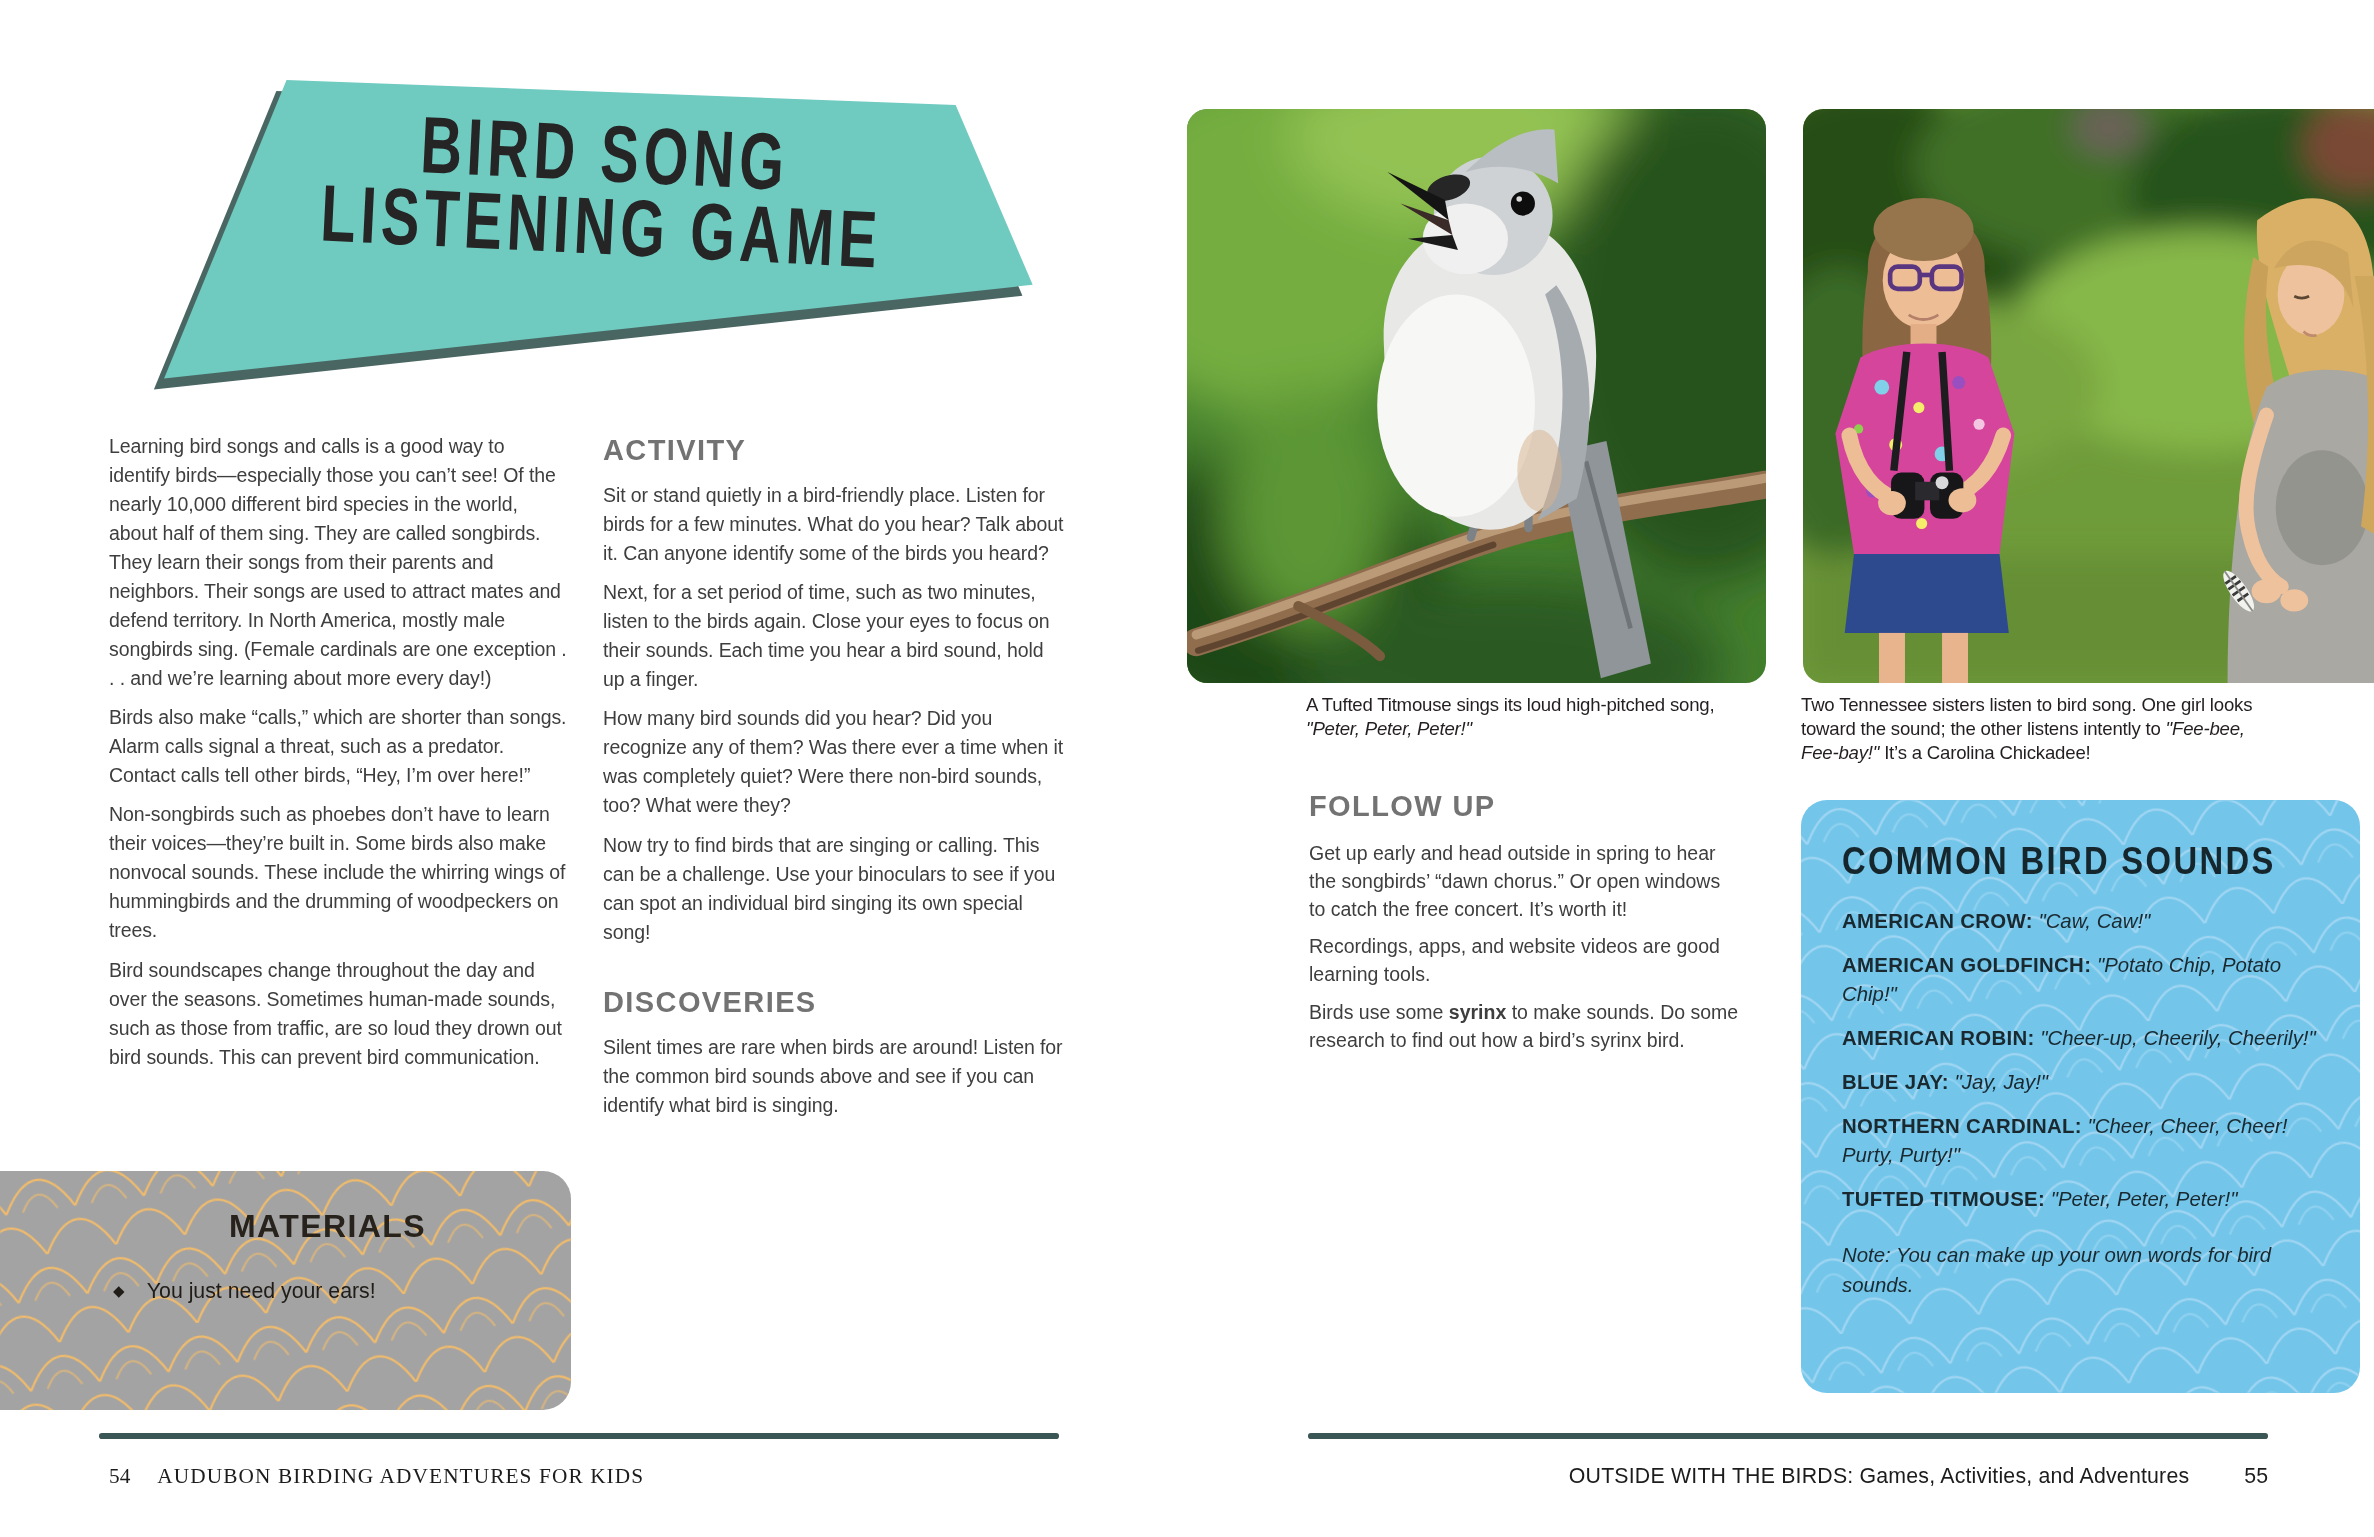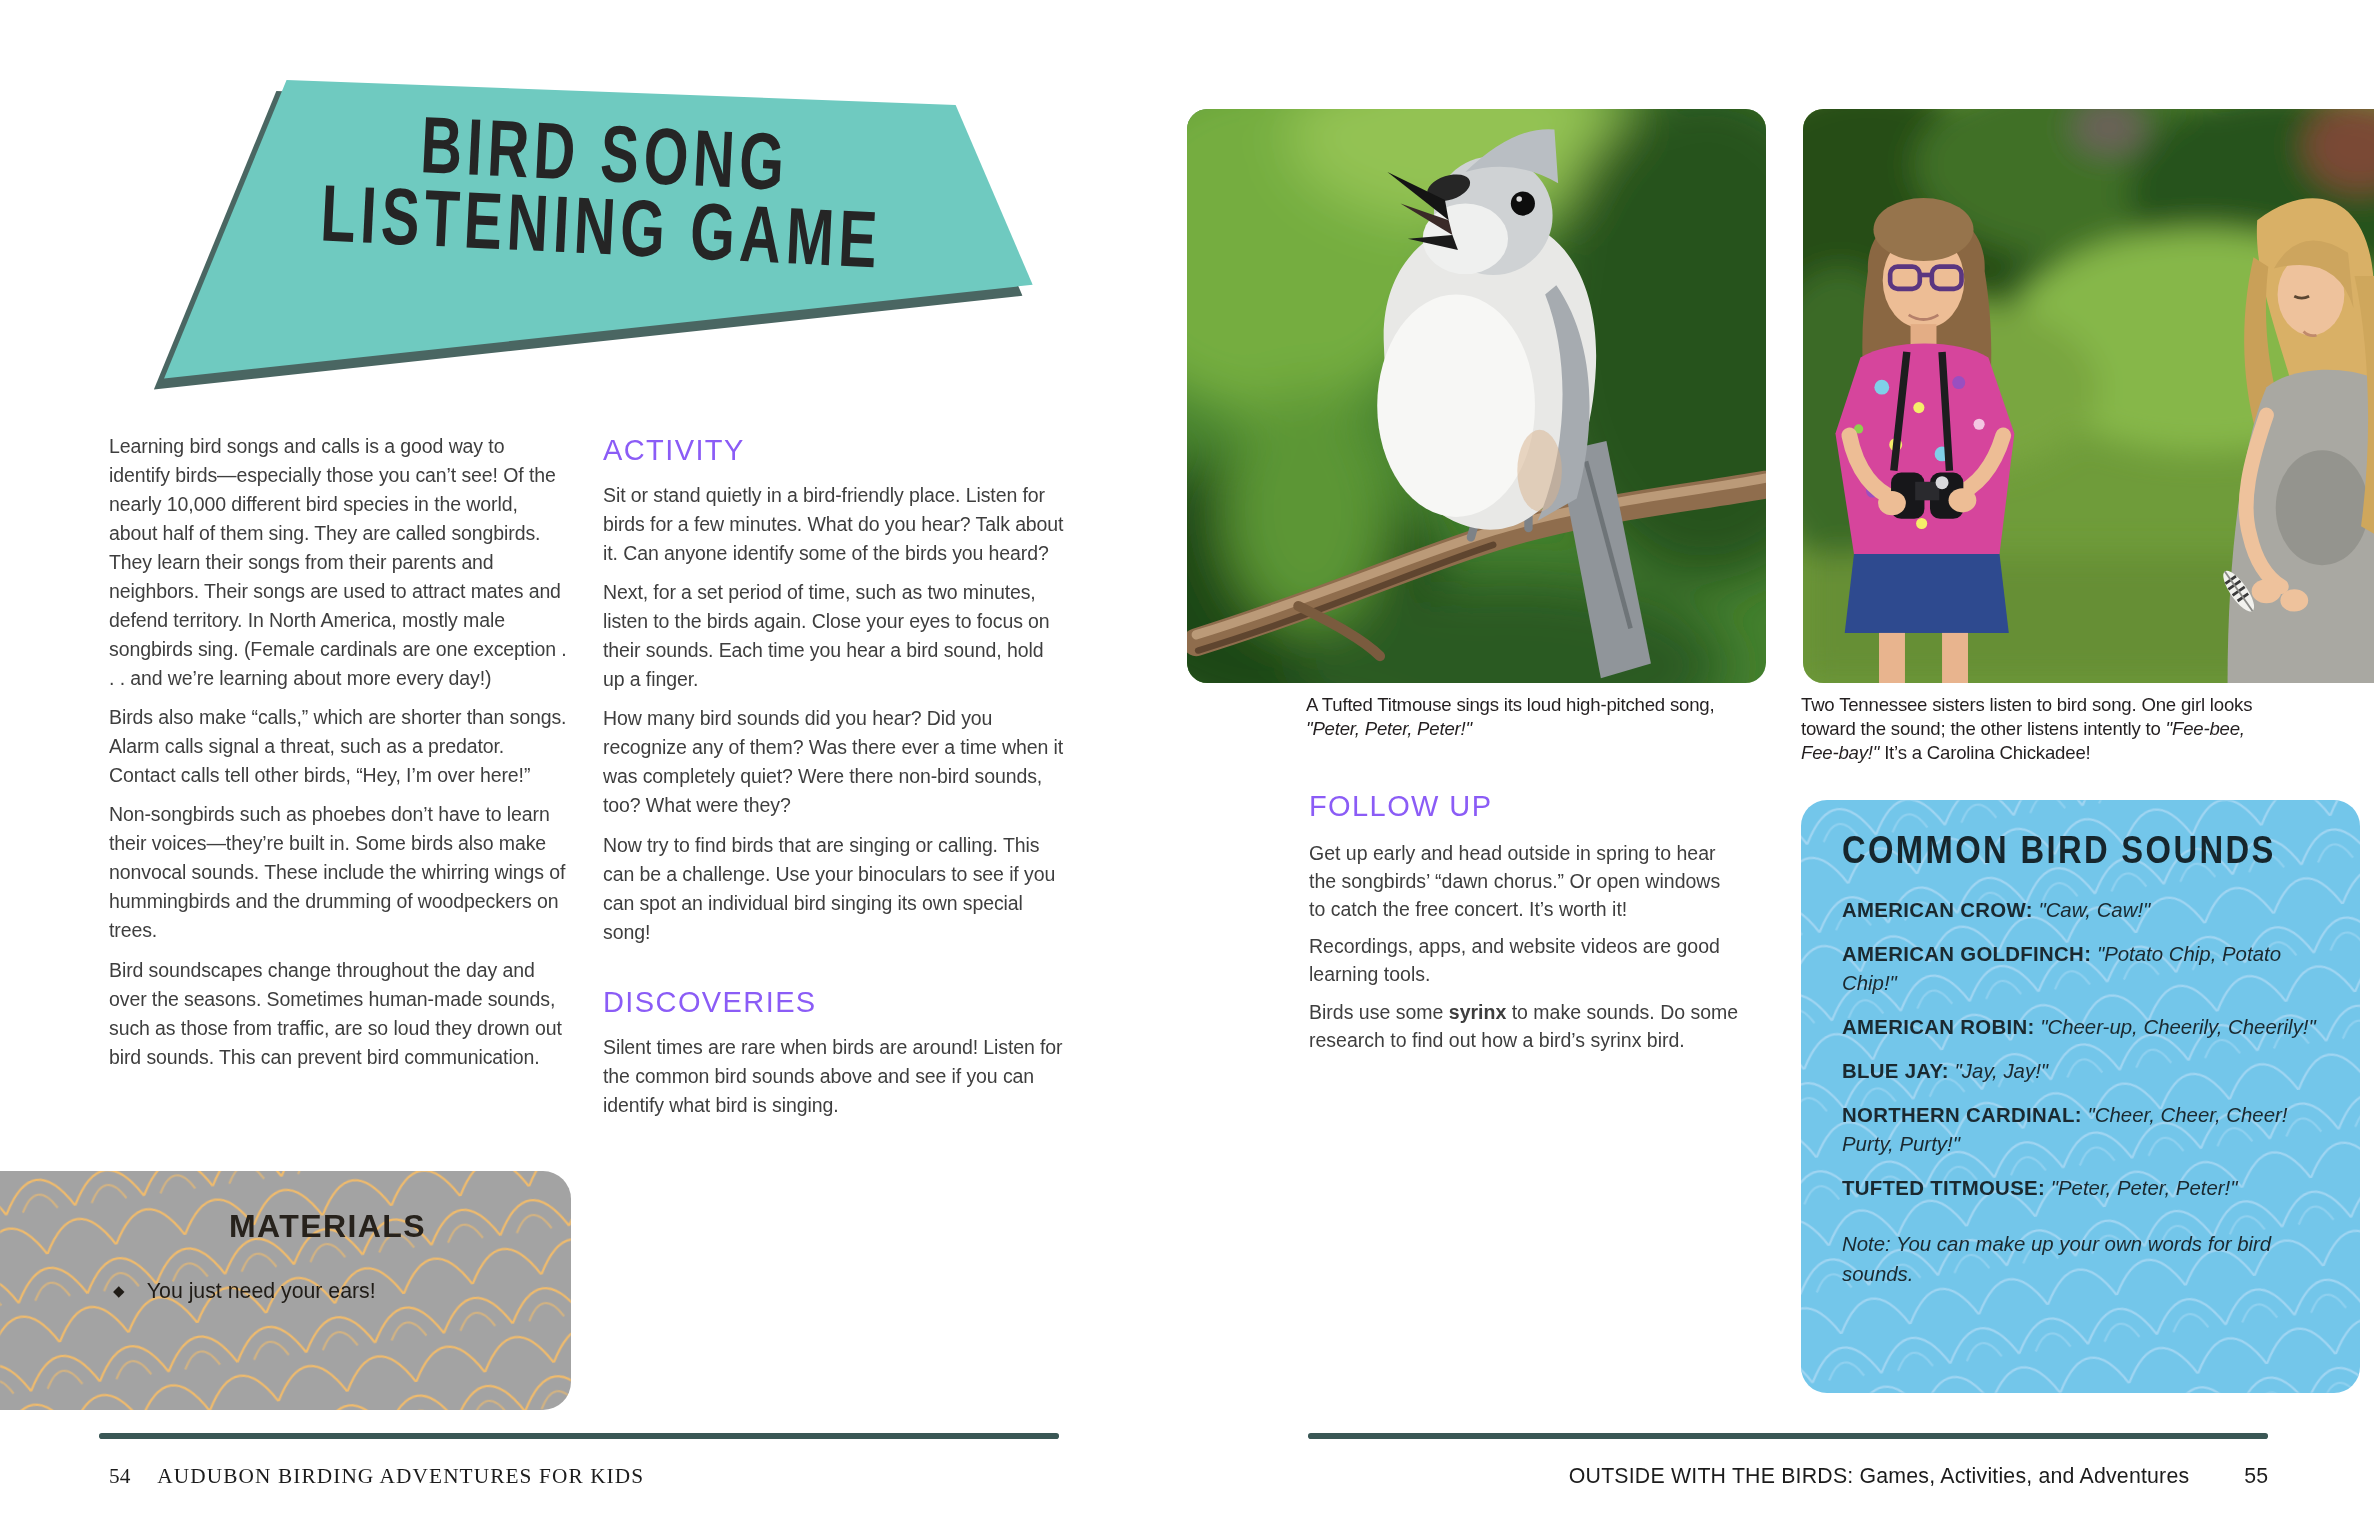--- a/index.html
+++ b/index.html
@@ -14,42 +14,42 @@
   .banner-face{background:#6FCAC0;}
   .banner-text{position:absolute;left:0;top:61px;width:100%;text-align:center;
     transform:rotate(2.8deg) scaleX(0.72);transform-origin:50% 50%;
     font-weight:700;font-size:80px;line-height:73px;letter-spacing:6.5px;color:#252525;}
 
   
   .body-text{font-size:19.5px;line-height:29px;color:#3e3e3e;letter-spacing:-0.1px;}
   .body-text p{margin:0 0 10.2px 0;}
   .col-intro{position:absolute;left:109px;top:432px;width:460px;}
   .col-activity{position:absolute;left:603px;top:436px;width:461px;}
-  h2.section{font-size:29px;font-weight:400;letter-spacing:1.4px;color:#8b5cf6;margin:0 0 16px 0;}
+  h2.section{font-size:29px;font-weight:700;letter-spacing:1.4px;color:#737373;margin:0 0 16px 0;}
   h2.section.spaced{margin-top:41px;}
   .followup{position:absolute;left:1309px;top:790px;width:431px;}
   .followup p{font-size:19.5px;line-height:28px;margin:0 0 9.3px 0;color:#3e3e3e;}
   .bold-term{font-weight:700;}
 
   
   .photo{position:absolute;top:109px;height:574px;overflow:hidden;}
   .photo-1{left:1187px;width:579px;border-radius:20.4px;}
   .photo-2{left:1803px;width:571px;border-radius:20.4px 0 0 20.4px;}
   .photo svg{display:block;width:100%;height:100%;}
 
   .caption{position:absolute;font-size:18.6px;line-height:24px;color:#231f20;letter-spacing:-0.2px;}
   .caption-1{left:1306px;top:693px;width:419px;}
   .caption-2{left:1801px;top:693px;width:456px;}
   .caption .q{font-style:italic;}
 
   
   .sounds-box{position:absolute;left:1801px;top:800px;width:559px;height:593px;
     background:#73C6EA;border-radius:26px;overflow:hidden;}
   .box-pattern{position:absolute;inset:0;width:100%;height:100%;}
-  .sounds-content{position:relative;padding:28px 35px 0 41px;}
+  .sounds-content{position:relative;padding:39px 35px 0 41px;}
   .sounds-heading{font-weight:700;font-size:39px;letter-spacing:2.8px;color:#16262d;
     transform:scaleX(0.84);transform-origin:0 50%;white-space:nowrap;margin:0 0 24px 0;}
   .sound-entry{font-size:20.4px;line-height:29px;margin:0 0 15px 0;color:#1a2930;}
   .sound-entry .bn{font-weight:700;letter-spacing:0.3px;}
   .sound-entry .bc{font-style:italic;}
   .sounds-note{font-style:italic;font-size:20.4px;line-height:30px;color:#1a2930;margin-top:26px;}
 
   
   .materials-box{position:absolute;left:0;top:1171px;width:571px;height:239px;
     background:#a3a3a3;border-radius:0 28px 28px 0;overflow:hidden;}

